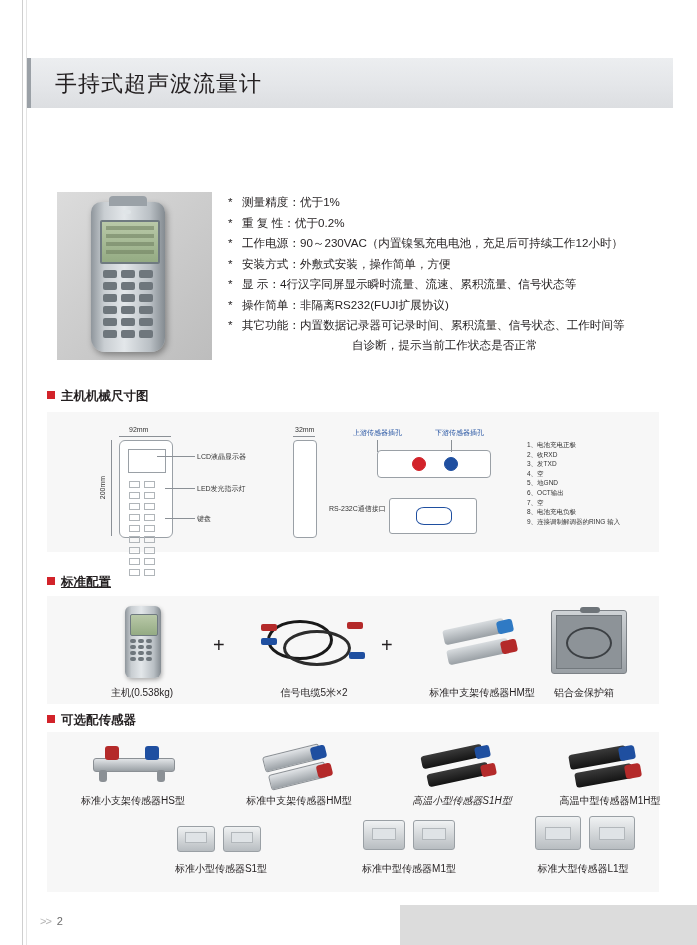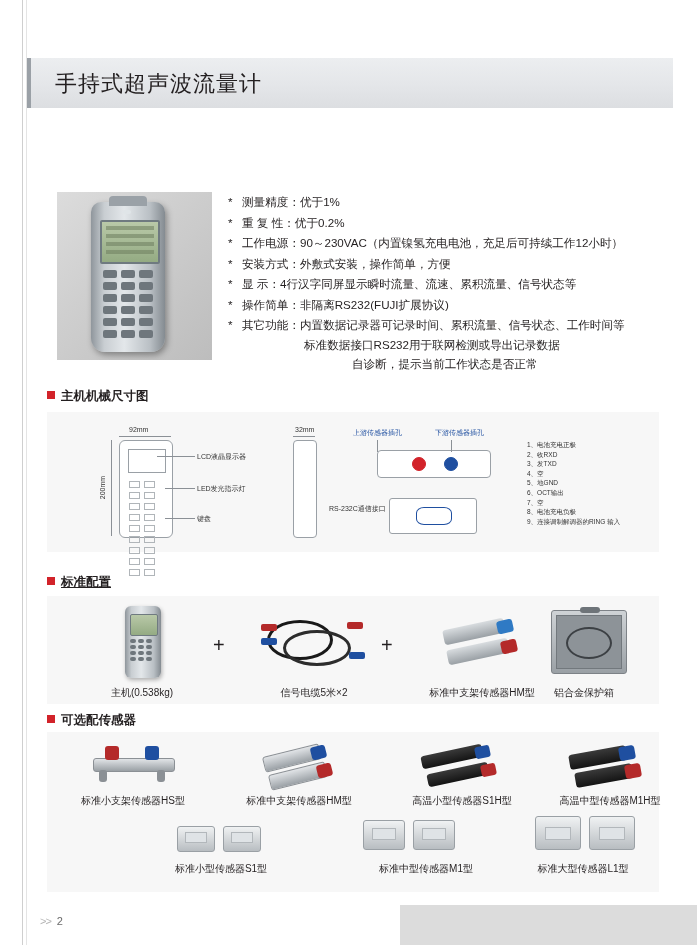--- a/index.html
+++ b/index.html
@@ -189,21 +189,20 @@
 
   <div class="specs">
     <div class="row"><span class="ast">*</span><span class="lbl">测量精度：</span><span>优于1%</span></div>
     <div class="row"><span class="ast">*</span><span class="lbl">重 复 性：</span><span>优于0.2%</span></div>
     <div class="row"><span class="ast">*</span><span class="lbl">工作电源：</span><span>90～230VAC（内置镍氢充电电池，充足后可持续工作12小时）</span></div>
     <div class="row"><span class="ast">*</span><span class="lbl">安装方式：</span><span>外敷式安装，操作简单，方便</span></div>
     <div class="row"><span class="ast">*</span><span class="lbl">显    示：</span><span>4行汉字同屏显示瞬时流量、流速、累积流量、信号状态等</span></div>
     <div class="row"><span class="ast">*</span><span class="lbl">操作简单：</span><span>非隔离RS232(FUJI扩展协议)</span>
     </div>
     <div class="row"><span class="ast">*</span><span class="lbl">其它功能：</span><span>内置数据记录器可记录时间、累积流量、信号状态、工作时间等</span>
-      <div class="sub" style="padding-left:62px">标准数据接口RS232用于联网检测或导出记录数据</div>
       <div class="sub" style="padding-left:110px">自诊断，提示当前工作状态是否正常</div>
     </div>
   </div>
 
   <div class="sec-head" style="left:47px;top:388px;">
     <span class="sq"></span><span>主机机械尺寸图</span>
   </div>
 
   <div class="panel" id="dim-panel">
     <div class="dimlabel" style="left:82px;top:14px;">92mm</div>
@@ -356,21 +355,21 @@
       <div class="sensor-body" style="left:58px;top:20px;width:15px;height:13px;background:#b42a2a;transform:rotate(-14deg);"></div>
     </div>
     <div class="sen-cap" style="left:190px;top:62px;width:124px;">标准中支架传感器HM型</div>
 
     <div style="position:absolute;left:372px;top:12px;width:90px;height:44px;">
       <div class="sensor-body" style="left:2px;top:6px;width:62px;height:13px;background:linear-gradient(to bottom,#3a3a3a,#141414);transform:rotate(-12deg);"></div>
       <div class="sensor-body" style="left:56px;top:2px;width:15px;height:12px;background:#1f4fa0;transform:rotate(-12deg);"></div>
       <div class="sensor-body" style="left:8px;top:24px;width:62px;height:13px;background:linear-gradient(to bottom,#3a3a3a,#141414);transform:rotate(-12deg);"></div>
       <div class="sensor-body" style="left:62px;top:20px;width:15px;height:12px;background:#b42a2a;transform:rotate(-12deg);"></div>
     </div>
-    <div class="sen-cap" style="left:352px;top:62px;width:126px;">高温小型传感器S1H型</div>
+    <div class="sen-cap" style="left:352px;top:62px;width:126px;font-style:italic;">高温小型传感器S1H型</div>
 
     <div style="position:absolute;left:520px;top:12px;width:86px;height:44px;">
       <div class="sensor-body" style="left:2px;top:6px;width:58px;height:15px;background:linear-gradient(to bottom,#3a3a3a,#141414);transform:rotate(-10deg);"></div>
       <div class="sensor-body" style="left:52px;top:2px;width:16px;height:14px;background:#1f4fa0;transform:rotate(-10deg);"></div>
       <div class="sensor-body" style="left:8px;top:24px;width:58px;height:15px;background:linear-gradient(to bottom,#3a3a3a,#141414);transform:rotate(-10deg);"></div>
       <div class="sensor-body" style="left:58px;top:20px;width:16px;height:14px;background:#b42a2a;transform:rotate(-10deg);"></div>
     </div>
     <div class="sen-cap" style="left:500px;top:62px;width:126px;">高温中型传感器M1H型</div>
 
     <div style="position:absolute;left:130px;top:90px;width:90px;height:34px;">
@@ -380,21 +379,21 @@
       <div style="position:absolute;left:54px;top:10px;width:20px;height:9px;background:#dfe3e6;border:1px solid #b2b7bb;"></div>
     </div>
     <div class="sen-cap" style="left:110px;top:130px;width:128px;">标准小型传感器S1型</div>
 
     <div style="position:absolute;left:316px;top:86px;width:96px;height:38px;">
       <div class="sensor-body" style="left:0px;top:2px;width:40px;height:28px;background:linear-gradient(to bottom,#f0f2f3,#b8bdc1);border:1px solid #9aa0a5;"></div>
       <div class="sensor-body" style="left:50px;top:2px;width:40px;height:28px;background:linear-gradient(to bottom,#f0f2f3,#b8bdc1);border:1px solid #9aa0a5;"></div>
       <div style="position:absolute;left:9px;top:10px;width:22px;height:10px;background:#dfe3e6;border:1px solid #b2b7bb;"></div>
       <div style="position:absolute;left:59px;top:10px;width:22px;height:10px;background:#dfe3e6;border:1px solid #b2b7bb;"></div>
     </div>
-    <div class="sen-cap" style="left:298px;top:130px;width:128px;text-align:right;">标准中型传感器M1型</div>
+    <div class="sen-cap" style="left:298px;top:130px;width:128px;">标准中型传感器M1型</div>
 
     <div style="position:absolute;left:488px;top:84px;width:102px;height:42px;">
       <div class="sensor-body" style="left:0px;top:0px;width:44px;height:32px;background:linear-gradient(to bottom,#f0f2f3,#b8bdc1);border:1px solid #9aa0a5;"></div>
       <div class="sensor-body" style="left:54px;top:0px;width:44px;height:32px;background:linear-gradient(to bottom,#f0f2f3,#b8bdc1);border:1px solid #9aa0a5;"></div>
       <div style="position:absolute;left:10px;top:11px;width:24px;height:11px;background:#dfe3e6;border:1px solid #b2b7bb;"></div>
       <div style="position:absolute;left:64px;top:11px;width:24px;height:11px;background:#dfe3e6;border:1px solid #b2b7bb;"></div>
     </div>
     <div class="sen-cap" style="left:472px;top:130px;width:128px;">标准大型传感器L1型</div>
   </div>
 

